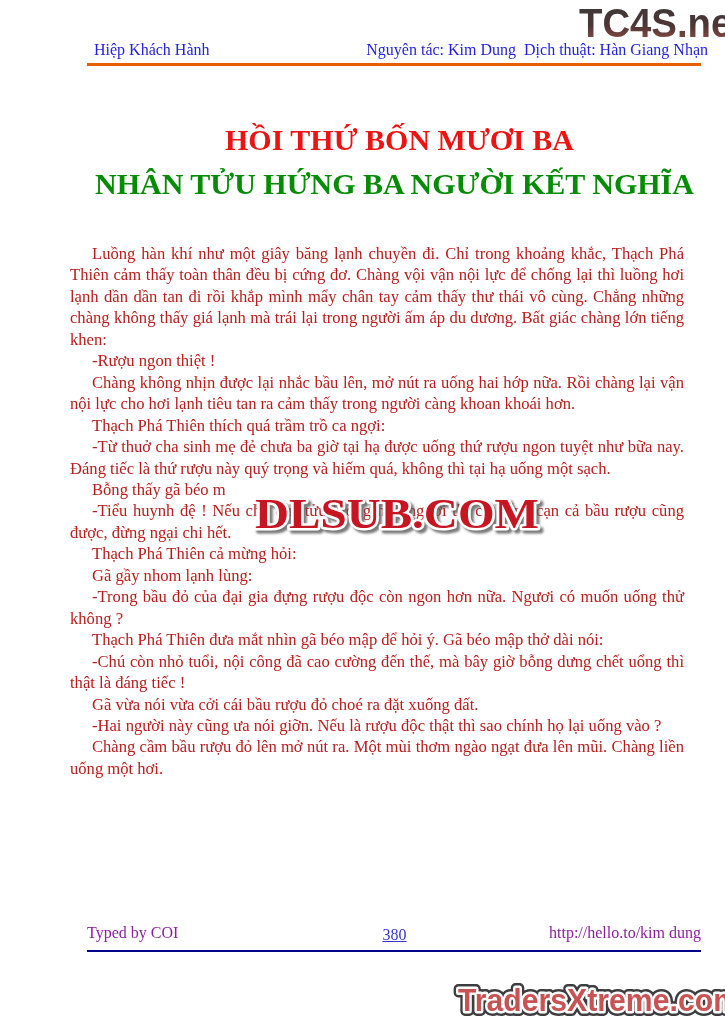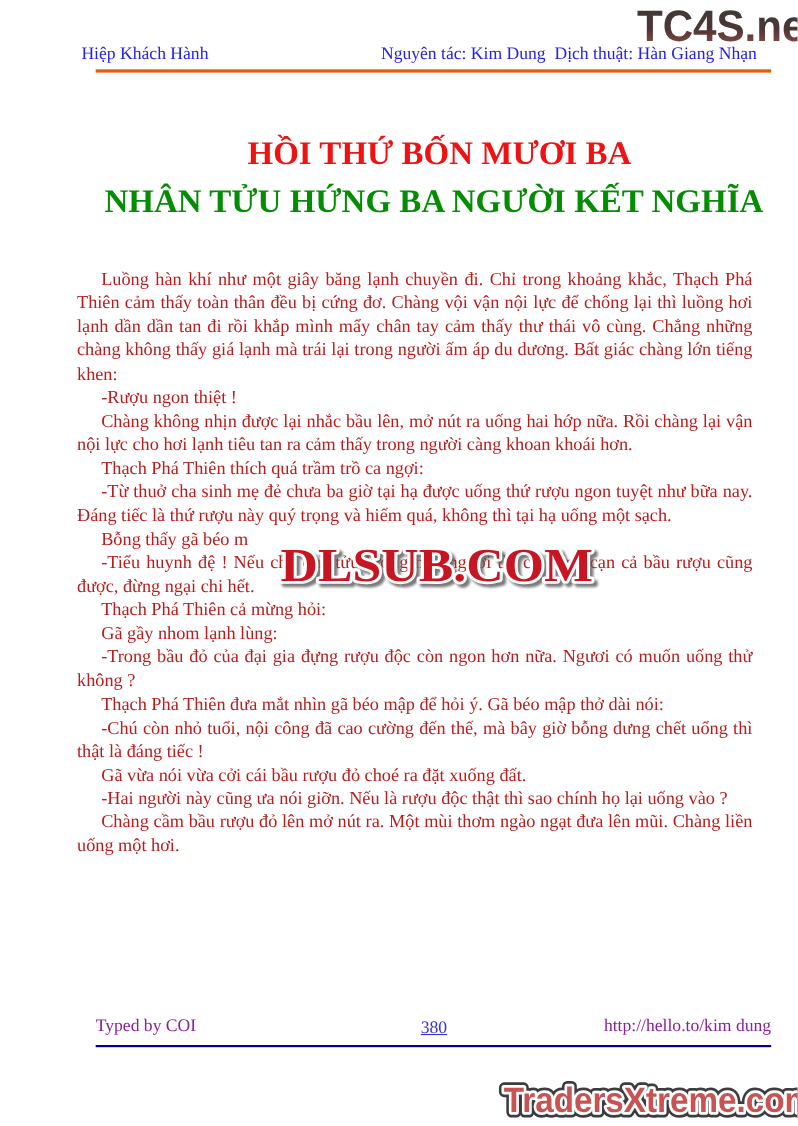--- a/index.html
+++ b/index.html
@@ -8,21 +8,21 @@
     position:relative;
     width:715px; height:1024px;
     background:#ffffff;
     overflow:hidden;
     font-family:"Liberation Serif","DejaVu Serif",serif;
     margin-left:32px;
   }
 
   
   .header-row {
-    position:absolute; top:41px; left:42px; width:614px;
+    position:absolute; top:41px; left:62px; width:614px;
     display:flex; justify-content:space-between;
     font-size:16px; color:#2323dd;
     white-space:pre;
   }
   .header-rule {
     position:absolute; top:63px; left:55px; width:614px; height:3px;
     background:#e85d00;
   }
   .tc4s-logo { position:absolute; top:1px; right:0px; }
 

